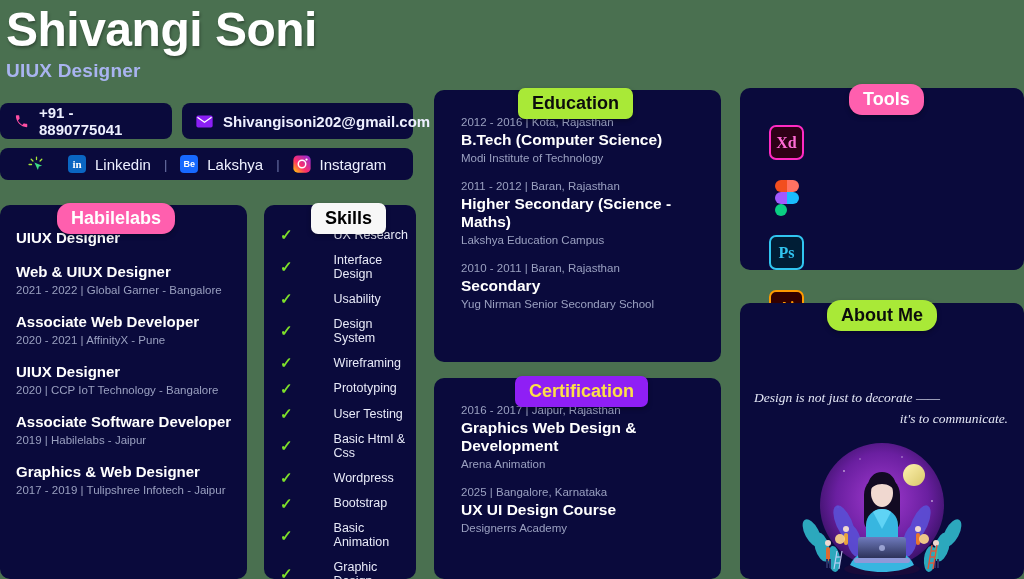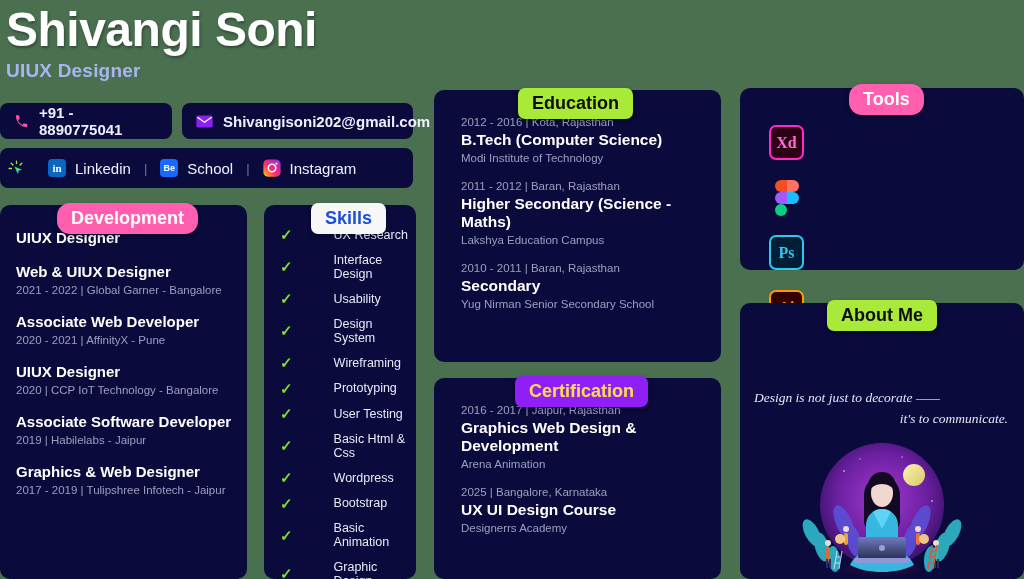--- a/index.html
+++ b/index.html
@@ -31,23 +31,23 @@
 
   .contact-box {
     position:absolute; background:#0a0a3c; border-radius:8px;
     display:flex; align-items:center; gap:10px;
     padding:0 14px; height:36px;
     color:#eef0ff; font-size:15px;font-weight:bold;
   }
   #phone-box { left:0px; top:103px; width:172px; }
   #email-box { left:182px; top:103px; width:231px; }
   #social-box {
-    position:absolute; left:0px; top:148px; width:413px; height:40px;
+    position:absolute; left:0px; top:148px; width:413px; height:32px;
     background:#0a0a3c; border-radius:8px;
-    display:flex; align-items:center; padding:0 8px; gap:9px;
+    display:flex; align-items:center; padding:0 28px; gap:9px;
     color:#eef0ff; font-size:15px;text-align:center;
   }
   .sep { color:#6d74a8; font-size:13px; margin:0 4px; }
 
   
   .ico { display:inline-flex; align-items:center; justify-content:center; flex:0 0 auto; }
   .ico svg { display:block; }
 
   .badge-sq {
     width:18px; height:18px; border-radius:4px;
@@ -57,21 +57,21 @@
 
   
   .chip {
     position:absolute; z-index:5;
     border-radius:7px; padding:4px 14px;
     font-size:18px; font-weight:bold; line-height:1.25;
     white-space:nowrap;
     box-shadow:0 2px 5px rgba(0,0,0,0.3);
   }
   .chip-pink  { background:#ff5fae; color:#ffffff;border-radius:13px; }
-  .chip-white { background:#f7f7f7; color:#1d4ed8; }
+  .chip-white { background:#f7f7f7; color:#000000; }
   .chip-lime  { background:#a9e937; color:#0c0c0c; }
   .chip-purple{ background:#8f1ff5; color:#fde047; }
 
   
   #exp-panel  { left:0px;   top:205px; width:247px; height:374px; }
   #skills-panel{ left:264px; top:205px; width:152px; height:374px; }
   #edu-panel  { left:434px; top:90px;  width:287px; height:272px; }
   #cert-panel { left:434px; top:378px; width:287px; height:201px; }
   #tools-panel{ left:740px; top:88px;  width:284px; height:182px; }
   #about-panel{ left:740px; top:303px; width:284px; height:276px; }
@@ -162,42 +162,42 @@
   <a class="ico" style="text-decoration:none;">
     <span class="badge-sq" style="background:#0a66c2;font-family:'Liberation Serif',serif;">in</span>
   </a>
   <span>Linkedin</span>
 
   <span class="sep">|</span>
 
   <a class="ico" style="text-decoration:none;">
     <span class="badge-sq" style="background:#1769ff;font-size:9px;">Be</span>
   </a>
-  <span>School</span>
+  <span>Lakshya</span>
 
   <span class="sep">|</span>
 
   <a class="ico" style="text-decoration:none;">
     <svg width="18" height="18" viewBox="0 0 24 24">
       <defs>
         <linearGradient id="igg" x1="0" y1="1" x2="1" y2="0">
           <stop offset="0" stop-color="#ffd600"></stop>
             <stop offset="0.4" stop-color="#ff2f68"></stop>
             <stop offset="1" stop-color="#8b2ae0"></stop>
         </linearGradient>
       </defs>
       <rect x="0.5" y="0.5" width="23" height="23" rx="6" fill="url(#igg)"></rect>
       <circle cx="12" cy="12" r="5" fill="none" stroke="#fff" stroke-width="2"></circle>
       <circle cx="18" cy="6" r="1.5" fill="#fff"></circle>
     </svg>
   </a>
   <span>Instagram</span>
 </div>
 
-<div class="chip chip-pink" style="left:57px; top:203px;">Development</div>
+<div class="chip chip-pink" style="left:57px; top:203px;">Habilelabs</div>
 <div class="panel" id="exp-panel">
   <div class="exp-list">
     <div class="exp-item">
       <div class="exp-role">UIUX Designer</div>
     </div>
     <div class="exp-item">
       <div class="exp-role">Web &amp; UIUX Designer</div>
       <div class="exp-meta">2021 - 2022  |  Global Garner - Bangalore</div>
     </div>
     <div class="exp-item">
@@ -361,21 +361,21 @@
     <div class="tool">
       <svg width="34" height="34" viewBox="0 0 24 24">
         <circle cx="12" cy="12" r="11" fill="#21a0d8"></circle>
         <text x="12" y="17.5" font-family="Liberation Serif, serif" font-size="15" font-weight="bold" fill="#0a0a3c" text-anchor="middle">W</text>
       </svg>
     </div>
 
   </div>
 </div>
 
-<div class="chip chip-lime" style="left:827px; top:300px;">About Me</div>
+<div class="chip chip-lime" style="left:827px; top:300px;border-radius:14px;">About Me</div>
 <div class="panel" id="about-panel">
   <div class="quote">
     <span class="l1">Design is not just to decorate ——</span>
     <span class="l2">it's to communicate.</span>
   </div>
 
   <div id="illus">
     <svg width="200" height="142" viewBox="0 0 200 142">
       <defs>
         <radialGradient id="halo" cx="0.5" cy="0.45" r="0.62">

